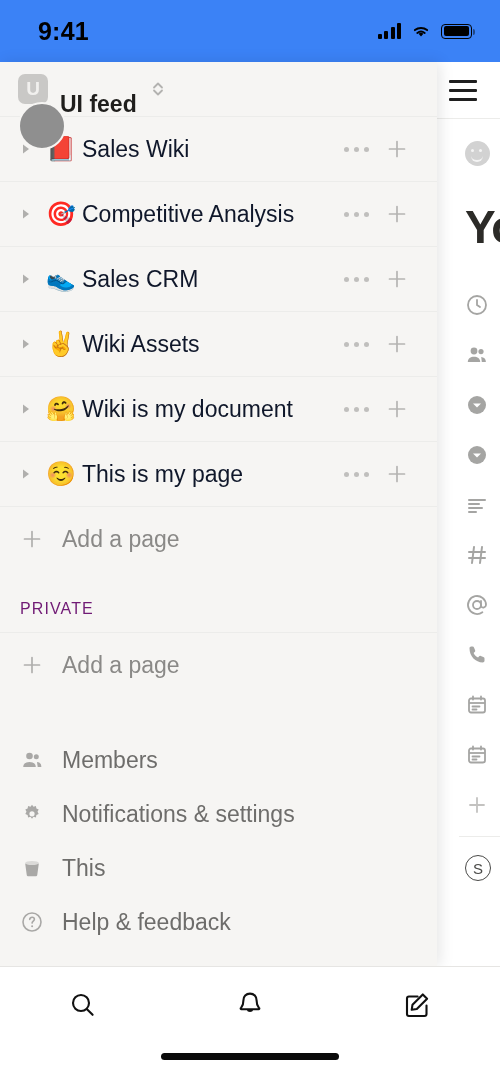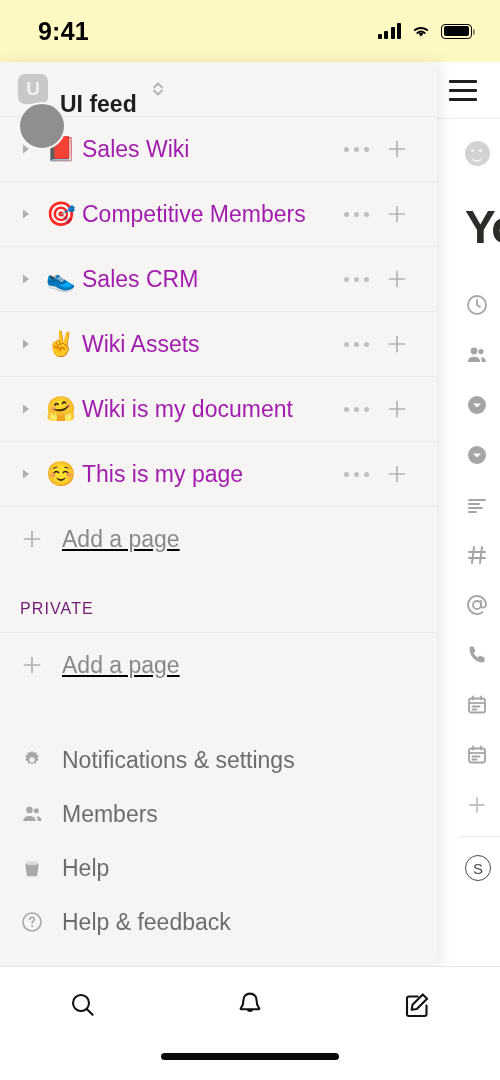--- a/index.html
+++ b/index.html
@@ -7,21 +7,21 @@
     width: 500px; height: 1080px;
     font-family: "Liberation Sans", sans-serif;
     background: #ffffff;
     overflow: hidden;
   }
   .phone { position: relative; width: 500px; height: 1080px; background: #ffffff; }
 
   
   .statusbar {
     position: absolute; top: 0; left: 0; width: 500px; height: 62px;
-    background: #fef9c3;
+    background: #3b82f6;
     display: flex; align-items: center; justify-content: space-between;
     padding: 0 28px 0 38px;
   }
   .status-time { font-size: 25px; font-weight: 700; color: #000; letter-spacing: .2px; }
   .status-icons { display: flex; align-items: center; gap: 9px; }
   .bars { display: flex; align-items: flex-end; gap: 2.5px; height: 16px; }
   .bars i { display: block; width: 4px; background: #000; border-radius: 1px; }
   .bars i:nth-child(1){ height: 5px; }
   .bars i:nth-child(2){ height: 8px; }
   .bars i:nth-child(3){ height: 12px; }
@@ -72,27 +72,27 @@
   }
 
   .rowlist { border-top: 1px solid #ececea; }
   .row {
     height: 65px; display:flex; align-items:center;
     border-bottom: 1px solid #ececea; padding: 0 22px 0 20px; gap: 0;
   }
   .tri { width: 20px; color:#b0afad; display:flex; align-items:center; }
   .tri svg { display:block; }
   .row-emoji { width: 42px; font-size: 24px; text-align:center; line-height:1; }
-  .row-label { flex:1; font-size: 23px; color:#a21caf; white-space:nowrap; overflow:hidden; }
+  .row-label { flex:1; font-size: 23px; color:#0f172a; white-space:nowrap; overflow:hidden; }
   .row-dots { width: 46px; display:flex; align-items:center; justify-content:center; gap:5px; }
   .row-dots i { width:5px; height:5px; border-radius:50%; background:#c0bfbd; display:block; }
   .row-plus { width: 36px; display:flex; align-items:center; justify-content:center; color:#b5b4b2; }
   .row-plus svg { display:block; }
 
-  .addrow { height: 64px; display:flex; align-items:center; padding-left: 20px; gap: 18px; text-decoration: underline; }
+  .addrow { height: 64px; display:flex; align-items:center; padding-left: 20px; gap: 18px; }
   .addrow .ic { color:#b0afad; display:flex; align-items:center; }
   .addrow .tx { font-size: 23px; color:#8a8987; }
 
   .section-label { height: 62px; display:flex; align-items:flex-end; padding: 0 0 14px 20px;
      font-size: 16px; letter-spacing: 1.1px; color:#701a75; border-bottom:1px solid #ececea; }
 
   .spacer-sm { height: 26px; }
 
   .menu { margin-top: 10px; }
   .menu-item { height: 54px; display:flex; align-items:center; padding-left: 20px; gap: 18px; }
@@ -266,21 +266,21 @@
           </div>
       </div>
 
       <div class="row">
         <div class="tri">
             <svg width="12" height="12" viewBox="0 0 12 12">
               <path d="M3 1.5l6 4.5-6 4.5z" fill="#b0afad"></path>
             </svg>
           </div>
         <div class="row-emoji">🎯</div>
-        <div class="row-label">Competitive Members</div>
+        <div class="row-label">Competitive Analysis</div>
         <div class="row-dots">
             <i></i>
             <i></i>
             <i></i>
           </div>
         <div class="row-plus">
             <svg width="24" height="24" viewBox="0 0 24 24" stroke="#b5b4b2" stroke-width="1.7" stroke-linecap="round">
               <path d="M12 4.5v15M4.5 12h15"></path>
             </svg>
           </div>
@@ -383,50 +383,50 @@
           <svg width="24" height="24" viewBox="0 0 24 24" stroke="#b0afad" stroke-width="1.7" stroke-linecap="round">
             <path d="M12 4.5v15M4.5 12h15"></path>
           </svg>
         </div>
       <div class="tx">Add a page</div>
     </div>
 
     <div class="spacer-sm"></div>
 
     <div class="menu">
-      <div class="menu-item">
-        <div class="ic">
-          <svg width="24" height="24" viewBox="0 0 24 24" fill="#a9a8a6">
-            <path d="M12 2.8l1.5 2 2.4-.7 .5 2.5 2.3 1-1.2 2.2 1.2 2.2-2.3 1-.5 2.5-2.4-.7-1.5 2-1.5-2-2.4.7-.5-2.5-2.3-1 1.2-2.2L5.3 7.6l2.3-1 .5-2.5 2.4.7z"></path>
-            <circle cx="12" cy="11.8" r="2.6" fill="#f6f5f3"></circle>
-          </svg>
-        </div>
-        <div class="tx">Notifications &amp; settings</div>
-      </div>
-
       <div class="menu-item">
         <div class="ic">
           <svg width="24" height="24" viewBox="0 0 24 24" fill="#a9a8a6">
             <circle cx="9.5" cy="8" r="3.3"></circle>
               <circle cx="16.3" cy="8.8" r="2.5"></circle>
             <path d="M3.2 19c0-3.3 2.8-5.1 6.3-5.1s6.3 1.8 6.3 5.1z"></path>
             <path d="M17 14c2.5.2 4.3 1.7 4.3 4.2v.8h-3.6z"></path>
           </svg>
         </div>
         <div class="tx">Members</div>
       </div>
 
       <div class="menu-item">
         <div class="ic">
           <svg width="24" height="24" viewBox="0 0 24 24" fill="#a9a8a6">
+            <path d="M12 2.8l1.5 2 2.4-.7 .5 2.5 2.3 1-1.2 2.2 1.2 2.2-2.3 1-.5 2.5-2.4-.7-1.5 2-1.5-2-2.4.7-.5-2.5-2.3-1 1.2-2.2L5.3 7.6l2.3-1 .5-2.5 2.4.7z"></path>
+            <circle cx="12" cy="11.8" r="2.6" fill="#f6f5f3"></circle>
+          </svg>
+        </div>
+        <div class="tx">Notifications &amp; settings</div>
+      </div>
+
+      <div class="menu-item">
+        <div class="ic">
+          <svg width="24" height="24" viewBox="0 0 24 24" fill="#a9a8a6">
             <path d="M5.2 7.5h13.6l-1.5 11.2c-.1 1-.9 1.6-1.9 1.6H8.6c-1 0-1.8-.6-1.9-1.6z"></path>
             <ellipse cx="12" cy="7" rx="6.8" ry="2.1" fill="#dbdad8"></ellipse>
           </svg>
         </div>
-        <div class="tx">Help</div>
+        <div class="tx">This</div>
       </div>
 
       <div class="menu-item">
         <div class="ic">
           <svg width="24" height="24" viewBox="0 0 24 24" fill="none" stroke="#a9a8a6" stroke-width="1.6">
             <circle cx="12" cy="12" r="9"></circle>
             <path d="M9.7 9.4c.2-1.4 1.2-2.2 2.4-2.2 1.4 0 2.3.9 2.3 2.1 0 1.9-2.3 1.9-2.3 3.8" stroke-linecap="round"></path>
             <circle cx="12.1" cy="16.3" r="1" fill="#a9a8a6" stroke="none"></circle>
           </svg>
         </div>

